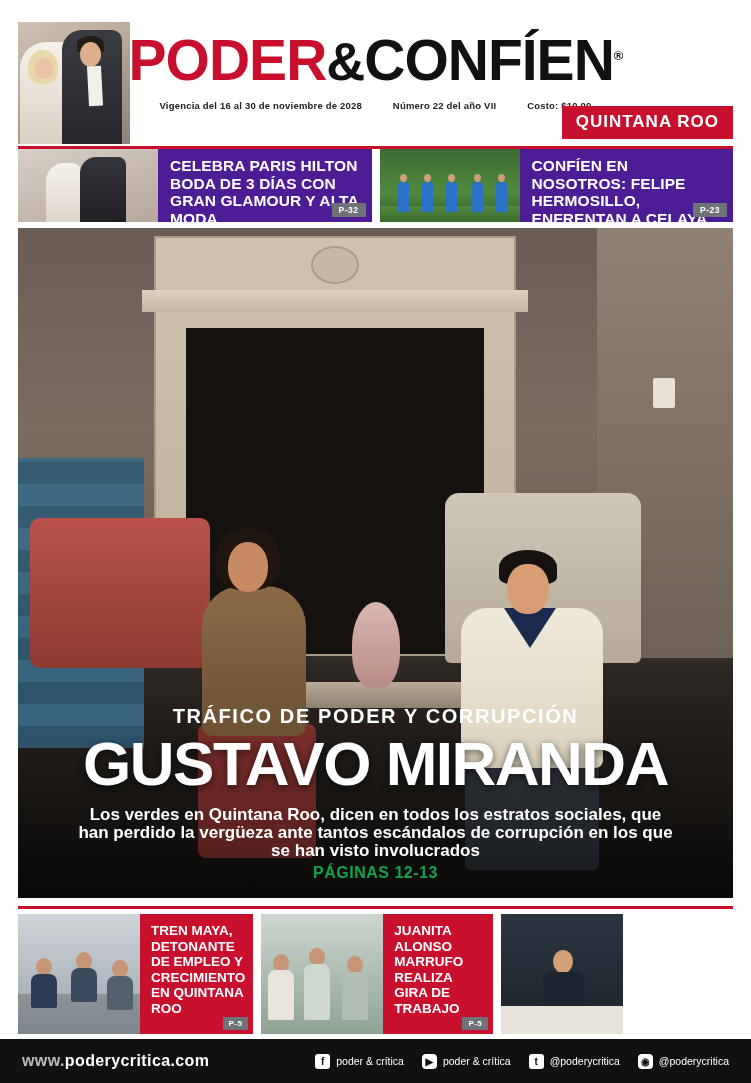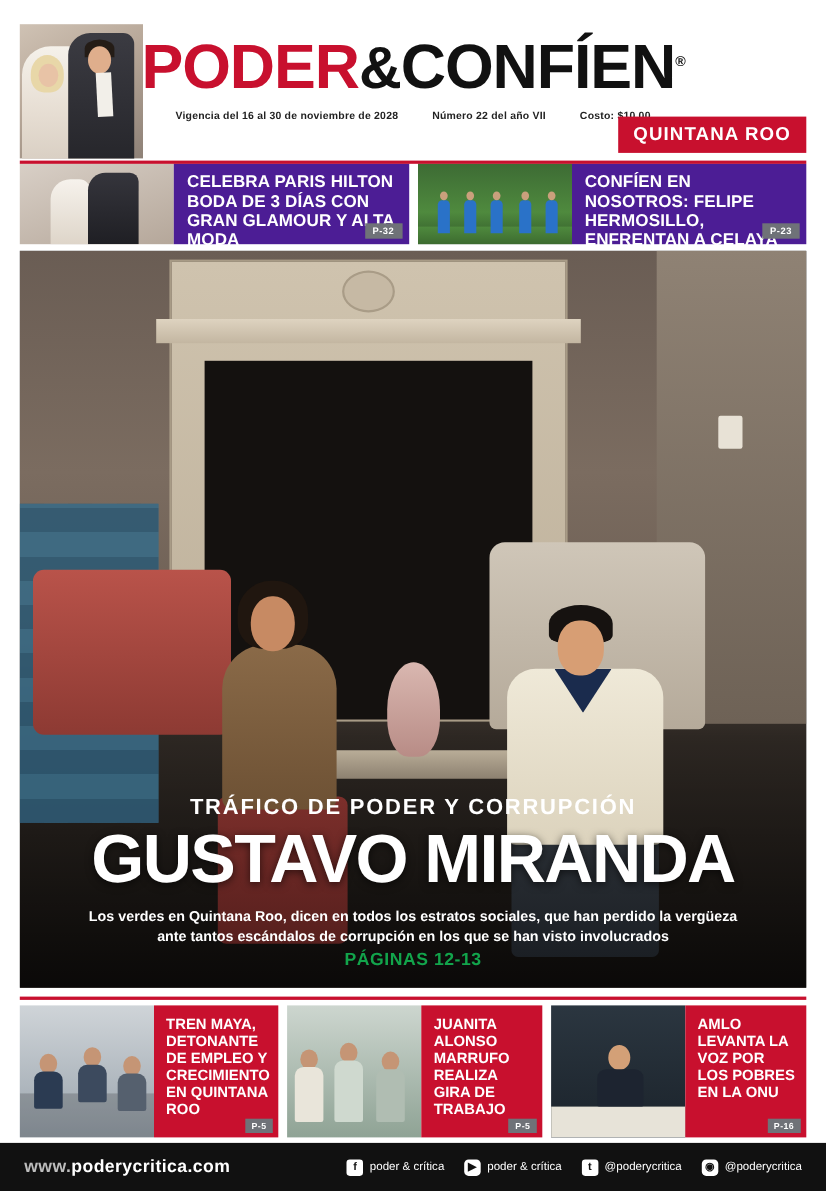--- a/index.html
+++ b/index.html
@@ -334,21 +334,21 @@
   .headline-2 {
     font-size: 62px;
     line-height: 60px;
     font-weight: bold;
     letter-spacing: -1.5px;
     text-transform: uppercase;
     text-shadow: 0 2px 8px rgba(0,0,0,0.6);
   }
   .deck {
     margin-top: 12px;
-    font-size: 13px;
+    font-size: 17px;
     line-height: 18px;
     font-weight: bold;
     padding: 0 22px;
   }
   .pages-ref {
     margin-top: 4px;
     color:#12a44b;
     font-size: 16px;
     font-weight: bold;
     letter-spacing: 0.5px;
@@ -565,24 +565,20 @@
     </div>
 
     <div class="b-gap"></div>
 
     <div class="b-card">
       <div class="b-photo p3">
         <div class="seat" style="height:28px; background:#e7e3d8;"></div>
         <div class="head" style="left:52px; top:36px; width:20px; height:23px; background:#d3a077;"></div>
         <div class="torso" style="left:42px; top:58px; width:42px; height:34px; background:#1d2430;"></div>
       </div>
-      <div class="b-text">
-        <h4>AMLO LEVANTA LA VOZ POR LOS POBRES EN LA ONU</h4>
-        <span class="b-page">P-16</span>
-      </div>
     </div>
   </div>
 
   <div class="footer">
     <div class="site-url">
       <span class="w">www.</span><span>poderycritica.com</span>
     </div>
     <div class="socials">
       <div class="social">
         <span class="s-icon fb">f</span>

